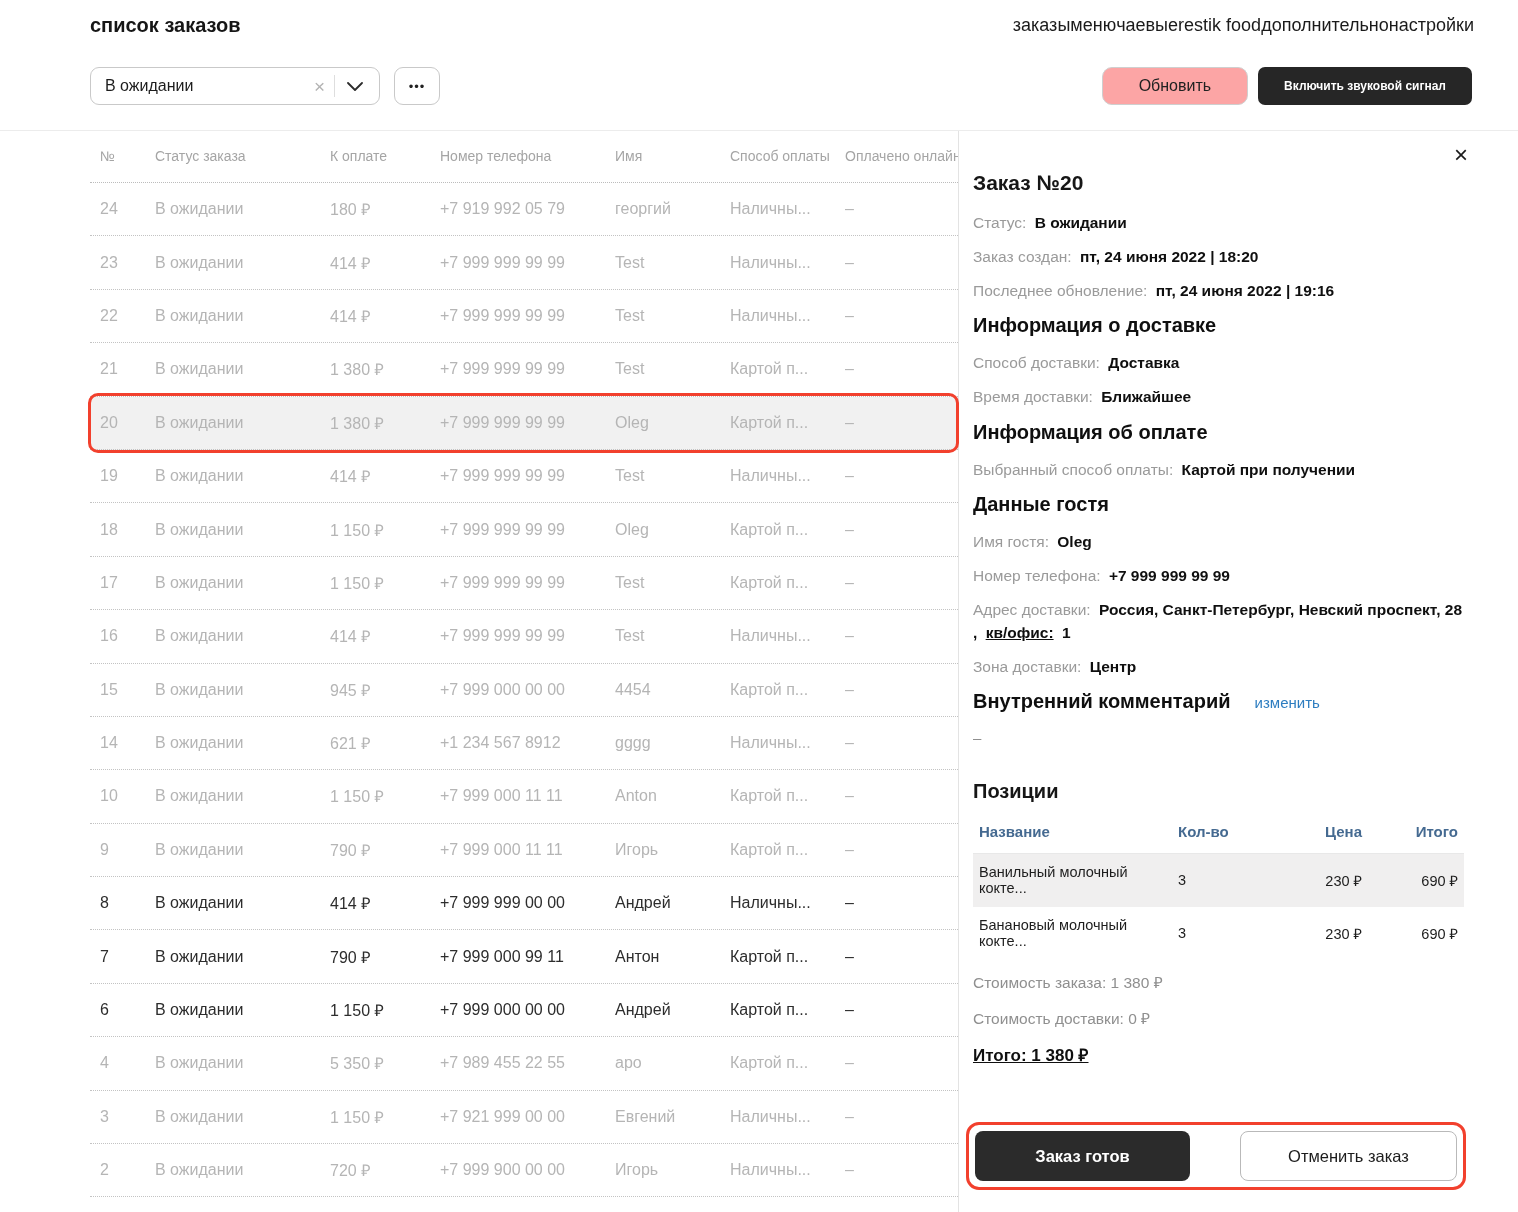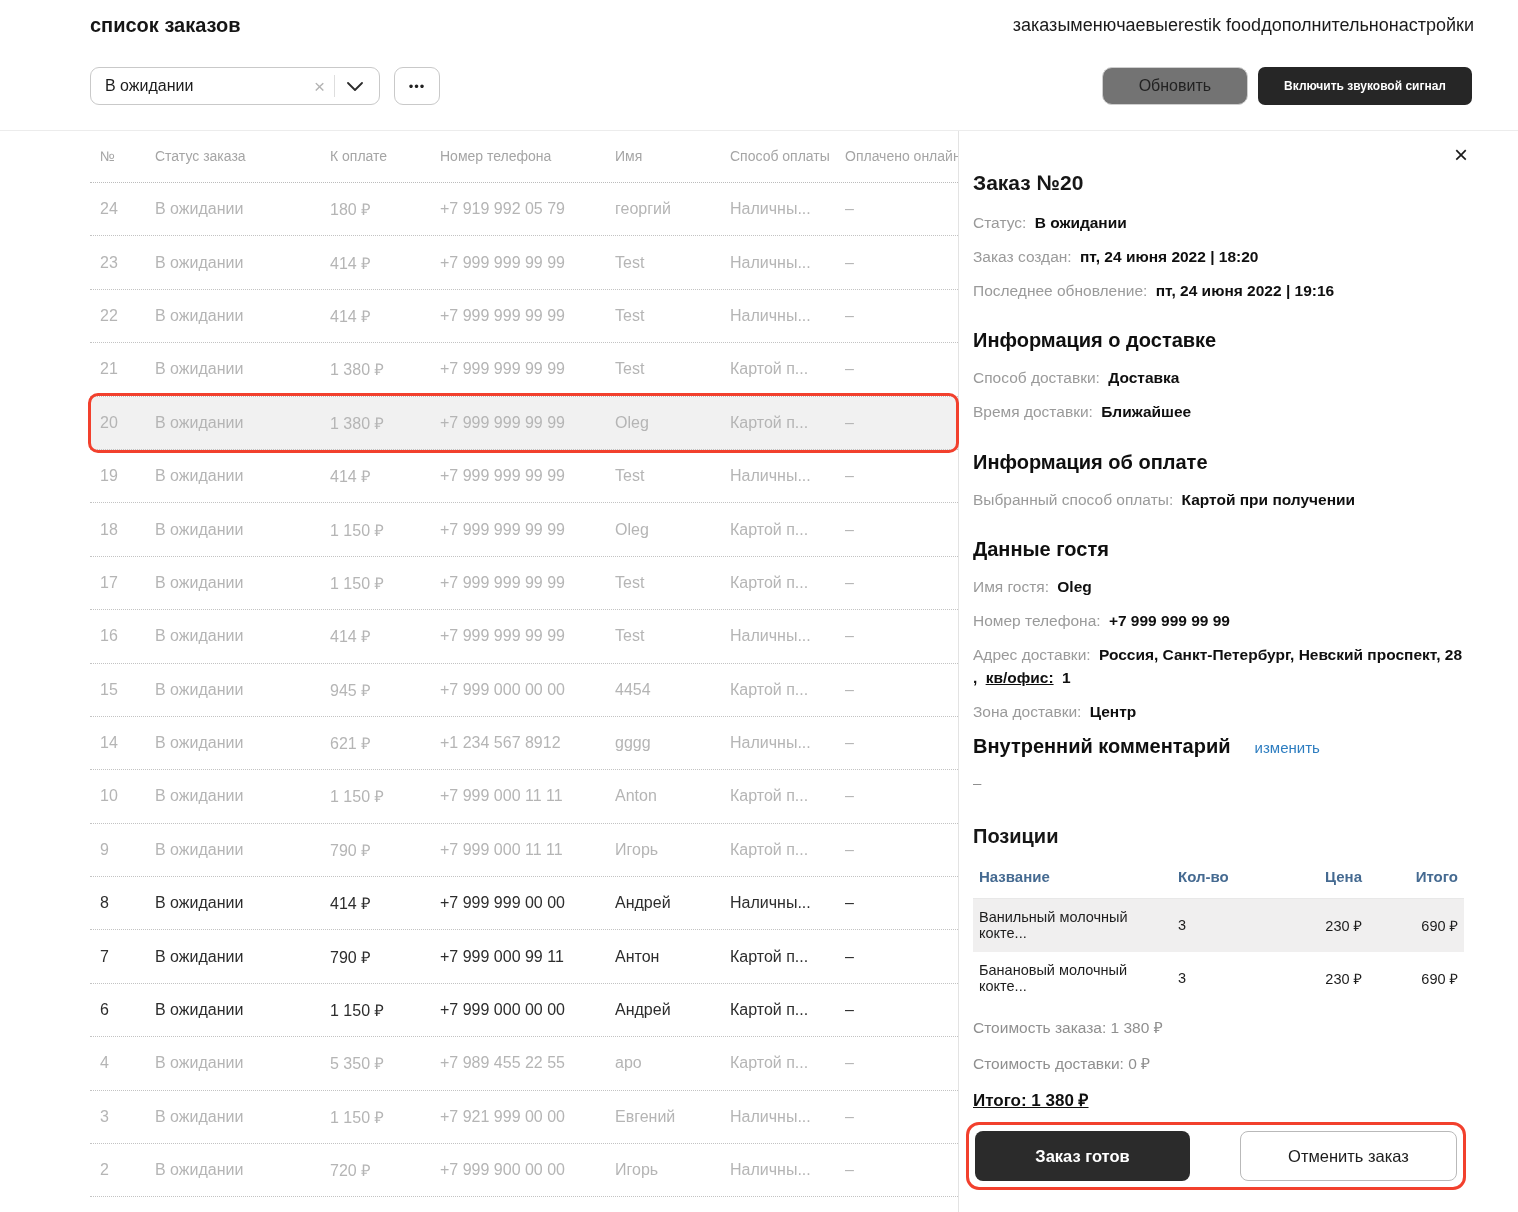--- a/index.html
+++ b/index.html
@@ -22,21 +22,21 @@
     display:flex; align-items:center; padding:0 8px 0 14px; font-size:16px; background:#fff; cursor:pointer; }
   .filter-value { flex:1; color:#1d1d1d; }
   .filter-clear { color:#b3b3b3; font-size:19px; padding:0 9px; cursor:pointer; line-height:1; }
   .filter-divider { width:1px; height:22px; background:#dedede; }
   .filter-chevron { padding:0 8px 0 12px; display:flex; align-items:center; cursor:pointer; }
   .more-btn { width:46px; height:38px; border:1px solid #c9c9c9; border-radius:9px;
     display:flex; align-items:center; justify-content:center; font-size:13px; letter-spacing:1px;
     color:#222; cursor:pointer; background:#fff; }
   .toolbar-right { display:flex; gap:10px; }
   .btn-outline { height:38px; padding:0 36px; border:1px solid #cfcfcf; border-radius:10px;
-    font-size:16px; display:flex; align-items:center; background:#737373; cursor:pointer; color:#222;text-align:right; }
+    font-size:16px; display:flex; align-items:center; background:#fca5a5; cursor:pointer; color:#222;text-align:right; }
   .btn-darktop { height:38px; padding:0 26px; background:#262626; color:#fff; border-radius:7px;
     font-size:12px; font-weight:600; display:flex; align-items:center; cursor:pointer; }
 
   
   .content { position:absolute; top:130px; left:0; right:0; bottom:0;
     border-top:1px solid #ececec; display:flex; }
 
   
   .orders { width:868px; margin-left:90px; }
   .tgrid { display:grid; grid-template-columns:55px 175px 110px 175px 115px 115px 1fr; padding-left:10px; }
@@ -52,21 +52,21 @@
 
   
   .panel { flex:1; border-left:1px solid #e3e3e3; padding:40px 54px 0 14px; position:relative; }
   .panel-close { position:absolute; top:12px; right:50px; font-size:24px; color:#1a1a1a;
     cursor:pointer; line-height:1; }
   .panel-title { font-size:21px; font-weight:bold; margin-bottom:17px; }
   .field { font-size:15.5px; margin-bottom:11.5px; line-height:1.45; }
   .flabel { color:#9a9a9a; }
   .fvalue { color:#0f0f0f; font-weight:600; margin-left:4px; }
   .apt { text-decoration:underline; }
-  .section-heading { font-size:20px; font-weight:bold; margin:27px 0 15px; color:#0f0f0f; }
+  .section-heading { font-size:20px; font-weight:bold; margin:12px 0 15px; color:#0f0f0f; }
   .comment-head { display:flex; align-items:baseline; gap:24px; margin-top:11px; }
   .edit-link { color:#2d7dc0; font-size:15px; cursor:pointer; font-weight:normal; }
   .comment-value { color:#8f8f8f; margin-top:16px; font-size:15px; }
 
   
   .items-heading { font-size:20px; font-weight:bold; margin:34px 0 20px; }
   .igrid { display:grid; grid-template-columns:1fr 92px 92px 96px; }
   .items-header { font-size:15px; font-weight:bold; color:#456a91;
     padding:0 6px 13px 6px; border-bottom:1px solid #e8e8e8; }
   .item-row { align-items:center; min-height:53px; font-size:14.5px; color:#1d1d1d; padding:0 6px; }

